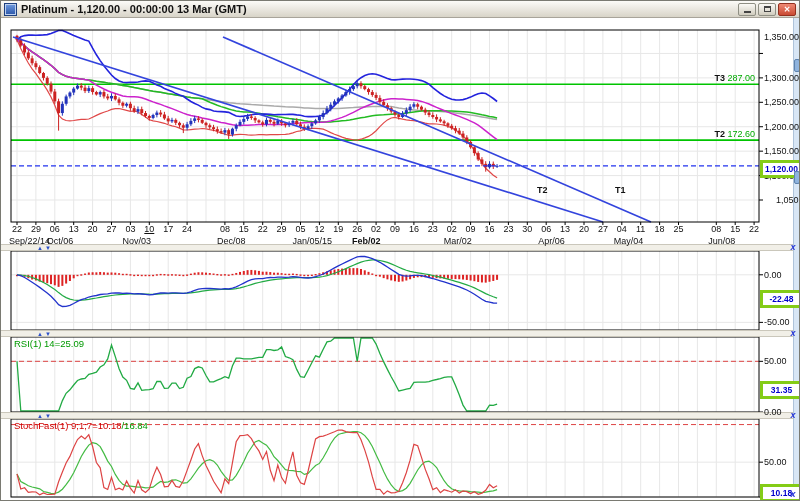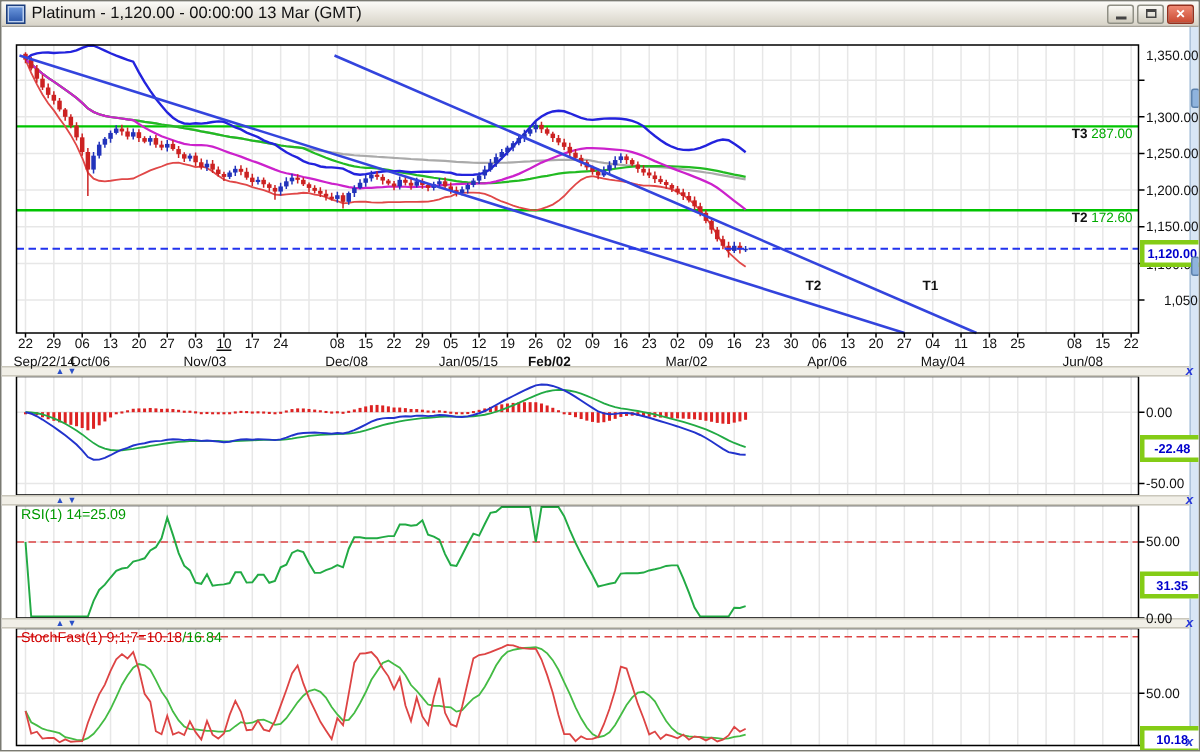--- a/index.html
+++ b/index.html
@@ -5,37 +5,37 @@
   html,body{margin:0;padding:0;background:#c9c5bb;}
   .window{position:relative;width:800px;height:501px;background:#ffffff;
     border:1px solid #7a7a72;box-sizing:border-box;overflow:hidden;
     font-family:"Liberation Sans",sans-serif;}
   .titlebar{position:absolute;top:0;left:0;right:0;height:17px;
     background:linear-gradient(#fcfbf8,#d8d4c8);border-bottom:1px solid #a8a49a;
     display:flex;align-items:center;padding:0 3px;box-sizing:border-box;z-index:6;}
   .app-icon{width:11px;height:11px;margin-right:4px;border:1px solid #1d3f7e;
     background:linear-gradient(180deg,#6f9be0 0%,#2a55a8 100%);
     box-shadow:inset 0 0 0 1px #bcd0ef;}
-  .tb-title{font-size:11px;font-weight:normal;color:#111;white-space:nowrap;}
+  .tb-title{font-size:11px;font-weight:bold;color:#111;white-space:nowrap;}
   .tb-btns{margin-left:auto;display:flex;gap:2px;}
   .tb-btn{width:18px;height:13px;border:1px solid #8f8f84;border-radius:2px;
     background:linear-gradient(#fbfaf6,#d0ccbe);display:flex;align-items:center;
     justify-content:center;font-size:8px;color:#333;cursor:default;box-sizing:border-box;}
   .tb-btn.close{background:linear-gradient(#ef8973,#c94a33);border-color:#93301f;
     color:#fff;font-weight:bold;}
   .glyph-min{width:7px;height:2px;background:#444;margin-top:6px;}
   .glyph-rest{width:7px;height:6px;border:1px solid #444;border-top-width:2px;box-sizing:border-box;}
   .legend-row{position:absolute;top:18px;left:12px;font-size:9.5px;white-space:nowrap;z-index:3;}
   .lg-blk{color:#111;} .lg-blue{color:#0000d0;} .lg-red{color:#d00000;}
   .lg-mag{color:#cc00cc;} .lg-grn{color:#009900;} .lg-gray{color:#9a9a9a;}
   .panel-legend{position:absolute;left:13px;font-size:9.5px;white-space:nowrap;z-index:3;}
   .val-box{position:absolute;left:759px;width:37px;height:12px;border:3px solid #84cc16;
     background:#fff;color:#0000cc;font-size:8.5px;font-weight:bold;text-align:center;
     line-height:12px;z-index:5;}
-  .lvl{position:absolute;font-size:9px;z-index:3;white-space:nowrap;text-align:center;right:44px;margin-top:11px;}
+  .lvl{position:absolute;font-size:9px;z-index:3;white-space:nowrap;text-align:center;right:44px;}
   .lvl .nm{color:#111;font-weight:bold;} .lvl .vl{color:#00aa00;}
   .trend-lbl{position:absolute;font-size:9px;color:#111;z-index:3;font-weight:bold;}
   .sep{position:absolute;left:0;width:792px;height:7px;background:#f1efe7;
     border-top:1px solid #cac7bb;border-bottom:1px solid #cac7bb;box-sizing:border-box;z-index:2;}
   .sep .arrows{position:absolute;left:36px;top:0px;font-size:6px;line-height:6px;
     color:#2b50c8;letter-spacing:2px;cursor:pointer;}
   .strip{position:absolute;left:792px;top:17px;width:8px;height:484px;background:#d8e6f5;
     border-left:1px solid #aec3da;box-sizing:border-box;z-index:2;}
   .pane-x{position:absolute;left:786px;width:12px;height:10px;font-size:9px;font-weight:bold;
     font-style:italic;color:#2637d8;line-height:10px;text-align:center;z-index:6;cursor:pointer;}

